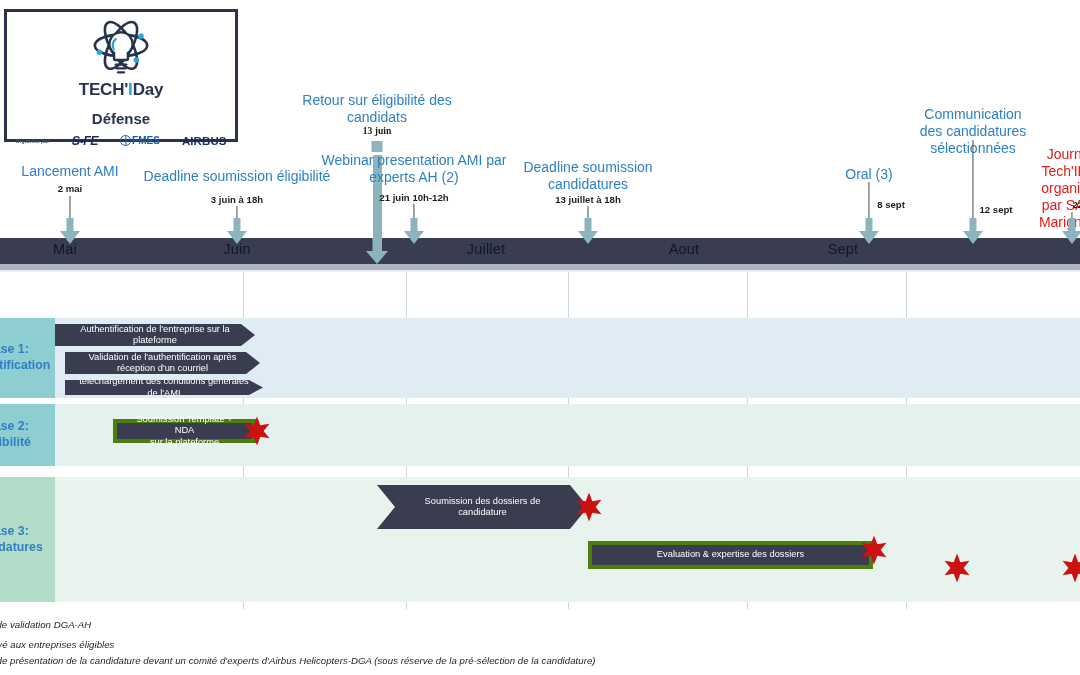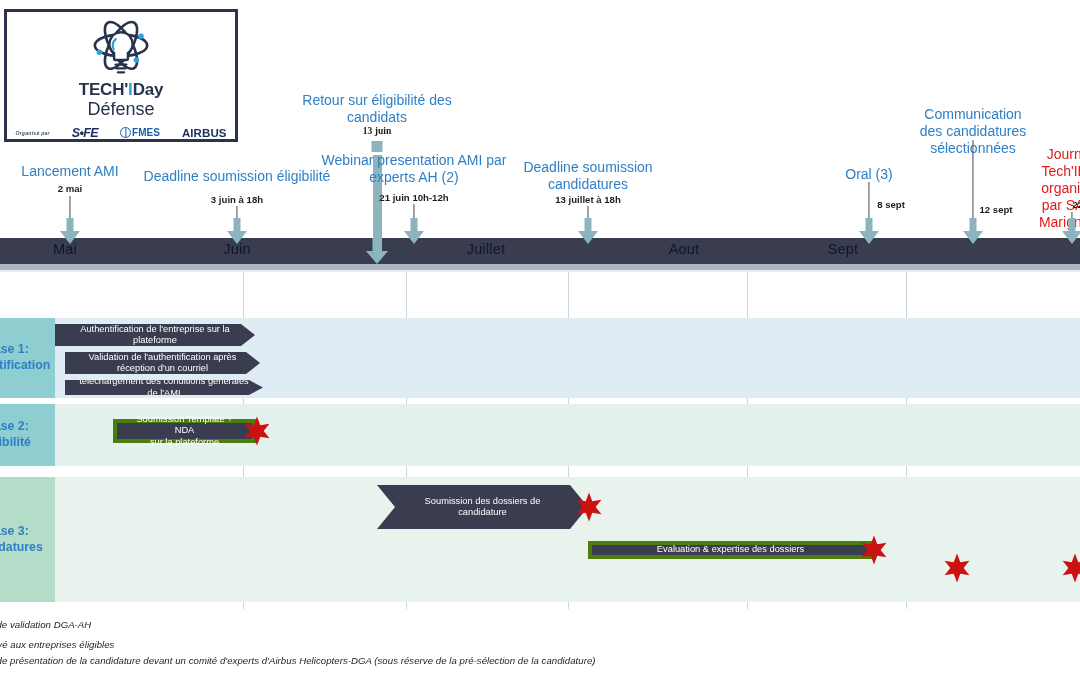--- a/index.html
+++ b/index.html
@@ -20,21 +20,21 @@
     background:#ffffff;border:3px solid #2b3448;box-sizing:border-box;
     display:flex;flex-direction:column;align-items:center;justify-content:flex-start;
     padding-top:6px;
   }
   .atom-wrap{width:78px;height:60px;margin-top:2px;}
   .logo-title{
     font-size:17px;font-weight:bold;color:#27334d;letter-spacing:-0.2px;
     margin-top:1px;line-height:1.05;text-align:center;
   }
   .logo-title .hl{color:#2da3dd;}
-  .logo-sub{font-size:18px;font-weight:normal;color:#27334d;line-height:1.05;margin-top:1px;}
+  .logo-sub{font-size:15px;font-weight:bold;color:#27334d;line-height:1.05;margin-top:12px;}
   .logo-partners{
     display:flex;align-items:center;gap:22px;margin-top:7px;
   }
   .org-par{font-size:5.2px;font-style:italic;color:#4a5366;font-weight:bold;letter-spacing:.2px;}
   .safe-logo{font-size:12.5px;font-weight:bold;color:#1b2a5b;font-style:italic;letter-spacing:-.6px;position:relative;}
   .fmes-logo{font-size:10px;font-weight:bold;color:#1b5fa8;display:flex;align-items:center;gap:1px;}
   .fmes-globe{
     width:9px;height:9px;border-radius:50%;border:1.4px solid #1b5fa8;
     display:inline-block;position:relative;flex:none;
   }
@@ -207,21 +207,21 @@
       <svg width="30" height="30" viewBox="0 0 100 100" style="position: absolute; left: 242px; top: 416px;">
         <path d="M50.00,2.00L61.00,30.95L91.57,26.00L72.00,50.00L91.57,74.00L61.00,69.05L50.00,98.00L39.00,69.05L8.43,74.00L28.00,50.00L8.43,26.00L39.00,30.95Z" fill="#cc1111"></path>
       </svg>
       <div class="bar chev-both" style="left: 377px; top: 485px; width: 211px; height: 44px;">
         <div class="bar-txt">Soumission des dossiers de
 candidature</div>
       </div>
       <svg width="30" height="30" viewBox="0 0 100 100" style="position: absolute; left: 574px; top: 492px;">
         <path d="M50.00,2.00L61.00,30.95L91.57,26.00L72.00,50.00L91.57,74.00L61.00,69.05L50.00,98.00L39.00,69.05L8.43,74.00L28.00,50.00L8.43,26.00L39.00,30.95Z" fill="#cc1111"></path>
       </svg>
-      <div class="bar plain" style="left: 588px; top: 541px; width: 285px; height: 18px;">
+      <div class="bar plain" style="left: 588px; top: 541px; width: 285px; height: 28px;">
         <div class="bar-txt">Evaluation &amp; expertise des dossiers</div>
       </div>
       <svg width="30" height="30" viewBox="0 0 100 100" style="position: absolute; left: 859px; top: 535px;">
         <path d="M50.00,2.00L61.00,30.95L91.57,26.00L72.00,50.00L91.57,74.00L61.00,69.05L50.00,98.00L39.00,69.05L8.43,74.00L28.00,50.00L8.43,26.00L39.00,30.95Z" fill="#cc1111"></path>
       </svg>
     </div>
   <div id="markers-layer">
       <div class="m-title blue" style="left: 70px; top: 163px;">Lancement AMI</div>
       <div class="m-date" style="left: 70px; top: 183px;">2 mai</div>
       <div class="m-stem" style="left: 70px; top: 196px; height: 22px;"></div>

